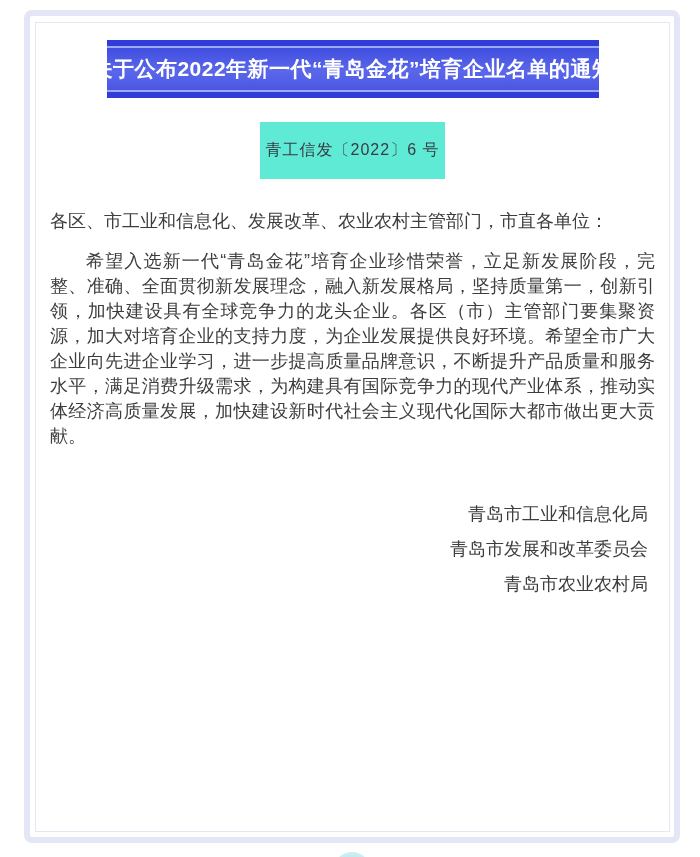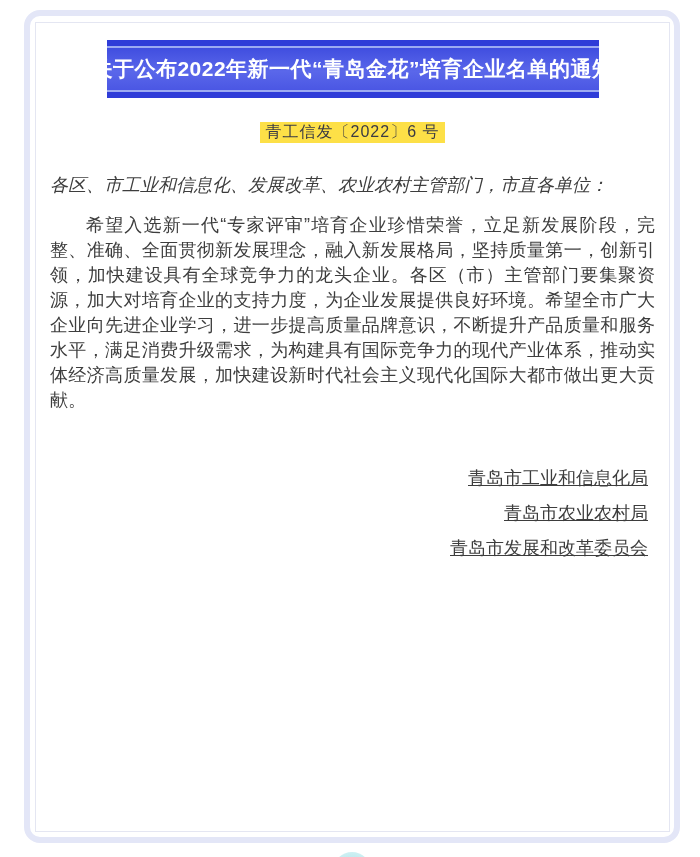--- a/index.html
+++ b/index.html
@@ -10,21 +10,21 @@
     overflow: hidden;
   }
   .page { position: relative; width: 700px; height: 857px; background:#ffffff; overflow:hidden; }
 
   
   .outer-frame {
     position: absolute;
     left: 24px; top: 10px;
     width: 656px; height: 833px;
     border: 6px solid #e3e6f7;
-    border-radius: 16px;
+    border-radius: 8px;
     background: #ffffff;
   }
   
   .inner-box {
     position: absolute;
     left: 5px; right: 4px; top: 6px; bottom: 5px;
     border: 1px solid #e4e6f2;
     background: #ffffff;
   }
 
@@ -45,47 +45,47 @@
     letter-spacing: 0.5px;
     white-space: nowrap;
   }
 
   
   .doc-number-row { text-align: center; margin-top: 24px; }
   .doc-number {
     display: inline-block;
     font-size: 16px;
     color: #3a3a44;
-    background: #fde047;
-    padding: 0 6px;
+    background: #5eead4;
+    padding: 18px 6px;
     letter-spacing: 1px;
   }
 
   
   .content {
     margin-top: 30px;
     padding: 0 14px 0 14px;
     font-size: 18px;
     line-height: 25px;
     color: #3d3d3d;
     text-align: justify;
   }
   .content p { margin-bottom: 15px; }
-  .content p.greeting { text-indent: 0; font-style: italic; }
+  .content p.greeting { text-indent: 0; }
   .content p.para { text-indent: 2em; }
 
   
   .signatures {
     margin-top: 48px;
     padding-right: 21px;
     text-align: right;
     font-size: 18px;
     color: #3d3d3d;
   }
-  .signatures p { line-height: 35px; text-decoration: underline; }
+  .signatures p { line-height: 35px; }
 
   
   .bottom-dot {
     position: absolute;
     left: 333px; top: 852px;
     width: 38px; height: 38px;
     border-radius: 50%;
     background: radial-gradient(circle at 50% 60%, #a9e3ea 0%, #c3ecf0 60%, #ddf5f7 100%);
   }
 </style>
@@ -99,26 +99,26 @@
       <div class="banner">
         <h1>关于公布2022年新一代“青岛金花”培育企业名单的通知</h1>
       </div>
 
       <div class="doc-number-row">
         <span class="doc-number">青工信发〔2022〕6 号</span>
       </div>
 
       <div class="content">
         <p class="greeting">各区、市工业和信息化、发展改革、农业农村主管部门，市直各单位：</p>
-        <p class="para">希望入选新一代“专家评审”培育企业珍惜荣誉，立足新发展阶段，完整、准确、全面贯彻新发展理念，融入新发展格局，坚持质量第一，创新引领，加快建设具有全球竞争力的龙头企业。各区（市）主管部门要集聚资源，加大对培育企业的支持力度，为企业发展提供良好环境。希望全市广大企业向先进企业学习，进一步提高质量品牌意识，不断提升产品质量和服务水平，满足消费升级需求，为构建具有国际竞争力的现代产业体系，推动实体经济高质量发展，加快建设新时代社会主义现代化国际大都市做出更大贡献。</p>
+        <p class="para">希望入选新一代“青岛金花”培育企业珍惜荣誉，立足新发展阶段，完整、准确、全面贯彻新发展理念，融入新发展格局，坚持质量第一，创新引领，加快建设具有全球竞争力的龙头企业。各区（市）主管部门要集聚资源，加大对培育企业的支持力度，为企业发展提供良好环境。希望全市广大企业向先进企业学习，进一步提高质量品牌意识，不断提升产品质量和服务水平，满足消费升级需求，为构建具有国际竞争力的现代产业体系，推动实体经济高质量发展，加快建设新时代社会主义现代化国际大都市做出更大贡献。</p>
       </div>
 
       <div class="signatures">
         <p>青岛市工业和信息化局</p>
+        <p>青岛市发展和改革委员会</p>
         <p>青岛市农业农村局</p>
-        <p>青岛市发展和改革委员会</p>
       </div>
 
     </div>
   </div>
 
   <div class="bottom-dot"></div>
 </div>
 
 </body></html>

